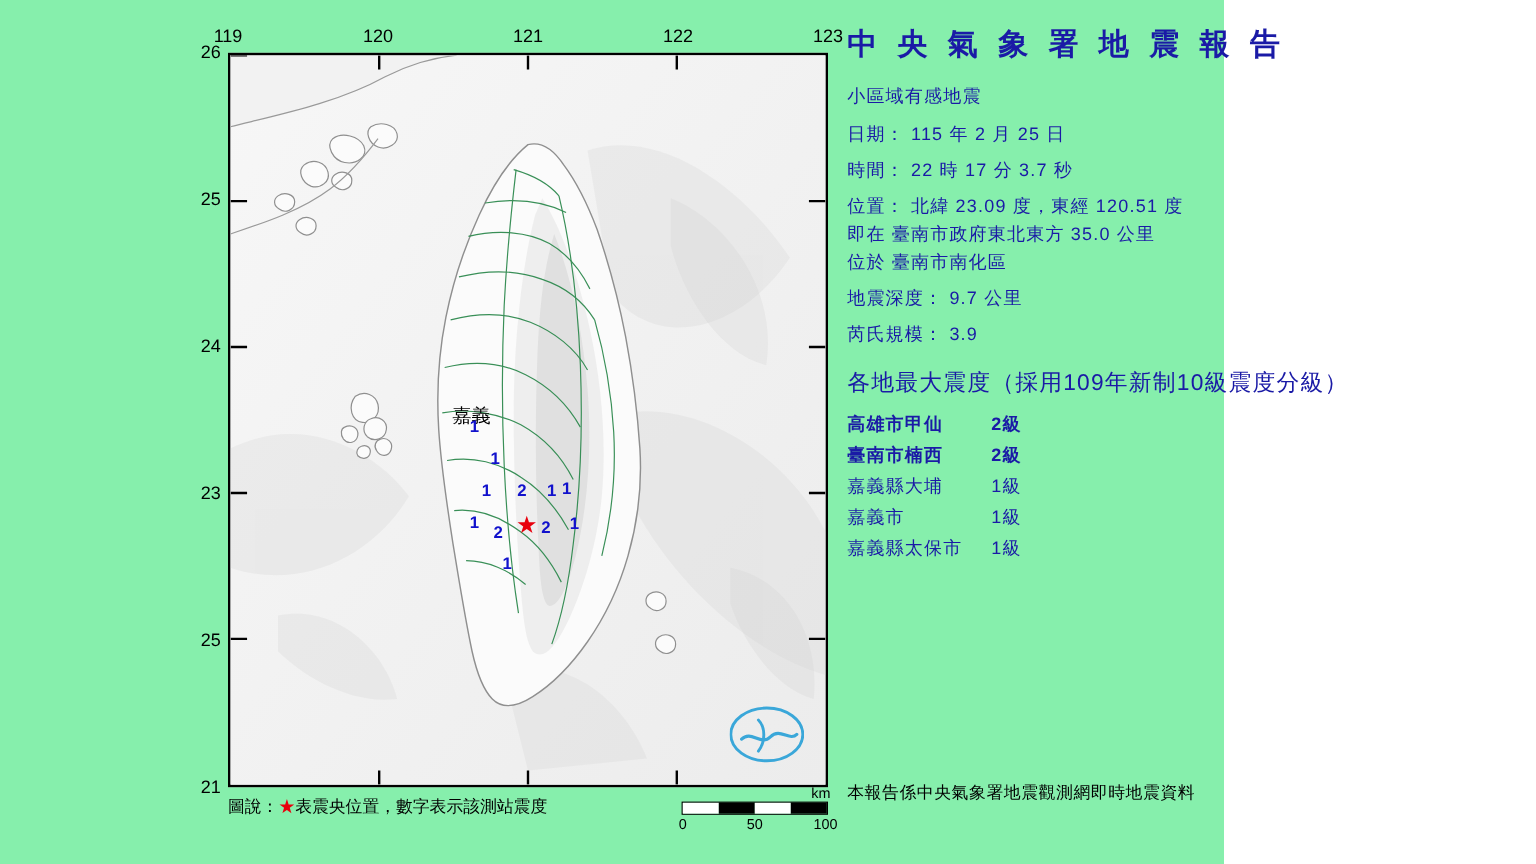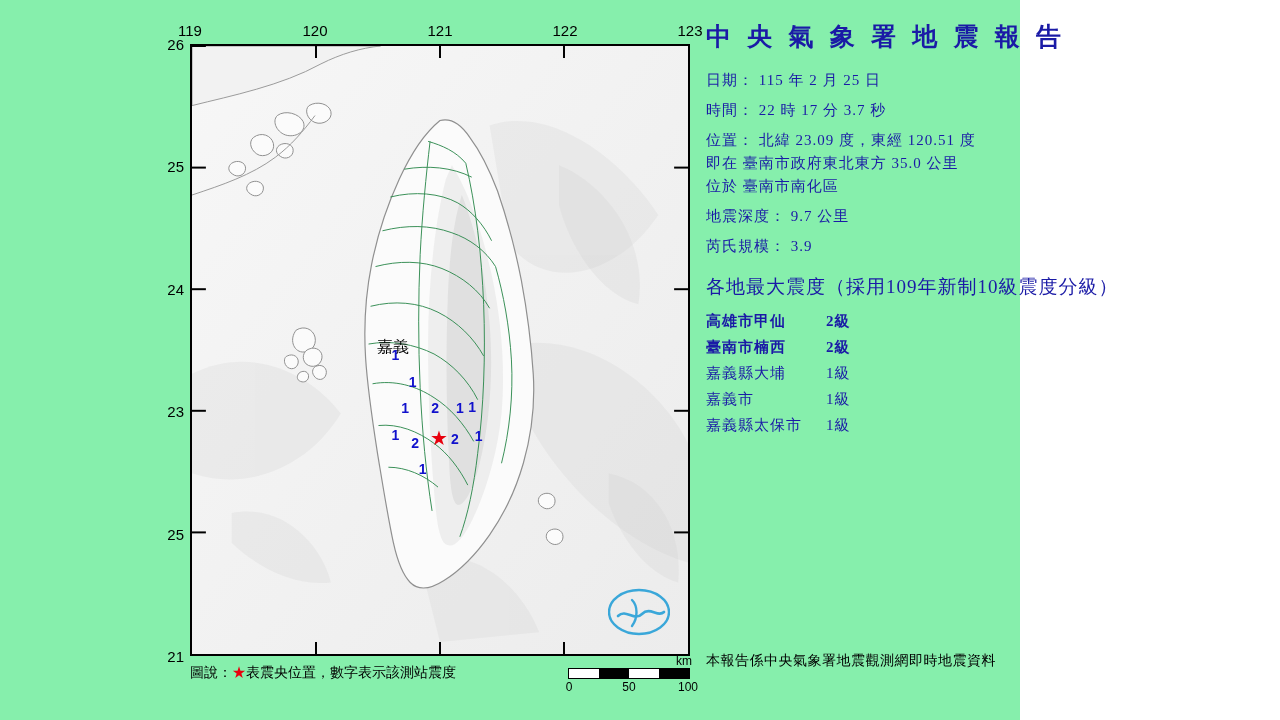--- a/index.html
+++ b/index.html
@@ -158,21 +158,20 @@
     color: #000;
     transform: translateX(-50%);
   }
 
   
   .report {
     position: absolute;
     left: 706px;
     top: 20px;
     width: 560px;
-    font-family: Liberation Serif, serif;
   }
   .report-title {
     font-size: 25px;
     font-weight: bold;
     color: #1a1aa6;
     letter-spacing: 5px;
     margin: 0 0 18px 0;
     white-space: nowrap;
   }
   .report-line {
@@ -387,20 +386,21 @@
           <span style="left:1px">0</span>
           <span style="left:61px">50</span>
           <span style="left:120px">100</span>
         </div>
       </div>
     </div>
   </div>
 
   <div class="report">
     <div class="report-title">中 央 氣 象 署 地 震 報 告</div>
+    <div class="report-line sub">小區域有感地震</div>
     <div class="report-line">日期： 115 年 2 月 25 日</div>
     <div class="report-line">時間： 22 時 17 分 3.7 秒</div>
     <div class="report-line tight">位置： 北緯 23.09 度，東經 120.51 度</div>
     <div class="report-line tight">即在 臺南市政府東北東方 35.0 公里</div>
     <div class="report-line">位於 臺南市南化區</div>
     <div class="report-line">地震深度： 9.7 公里</div>
     <div class="report-line">芮氏規模： 3.9</div>
 
     <div class="intensity-head">各地最大震度（採用109年新制10級震度分級）</div>
     <ul class="intensity-list">

